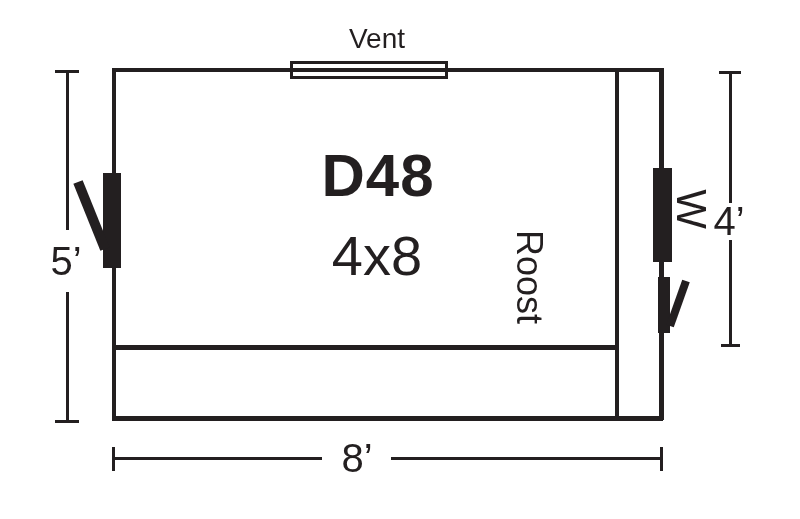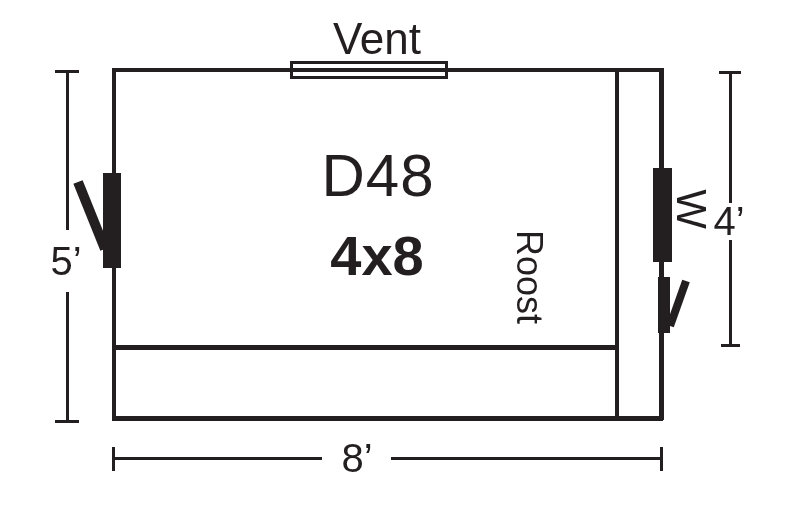--- a/index.html
+++ b/index.html
@@ -58,23 +58,23 @@
   .dimR-line-bot { left:729px; top:240px; width:3px;   height:106px; }
   .dimR-tick-top { left:719px; top:71px;  width:22px;  height:3px; }
   .dimR-tick-bot { left:721px; top:344px; width:19px;  height:3px; }
 
   .dimB-line-left  { left:114px; top:457px; width:208px; height:3px; }
   .dimB-line-right { left:391px; top:457px; width:271px; height:3px; }
   .dimB-tick-left  { left:112px; top:447px; width:3px;   height:24px; }
   .dimB-tick-right { left:660px; top:447px; width:3px;   height:24px; }
 
   
-  .vent-label    { left:377px; top:39px;  font-size:44px; }
-  .title-label   { left:378px; top:176px; font-size:60px; font-weight:normal; letter-spacing:1px; }
-  .size-label    { left:377px; top:256px; font-size:56px; font-weight:bold; }
+  .vent-label    { left:377px; top:39px;  font-size:28px; }
+  .title-label   { left:378px; top:176px; font-size:60px; font-weight:bold; letter-spacing:1px; }
+  .size-label    { left:377px; top:256px; font-size:56px; font-weight:normal; }
   .roost-label   { left:529px; top:277px; font-size:36px; }
   .w-label       { left:691px; top:209px; font-size:42px; }
   .nesting-label { left:371px; top:381px; font-size:37px; }
   .dim5-label    { left:66px;  top:261px; font-size:40px; }
   .dim4-label    { left:729px; top:221px; font-size:40px; }
   .dim8-label    { left:357px; top:458px; font-size:40px; }
 </style>
 </head>
 <body>
 

